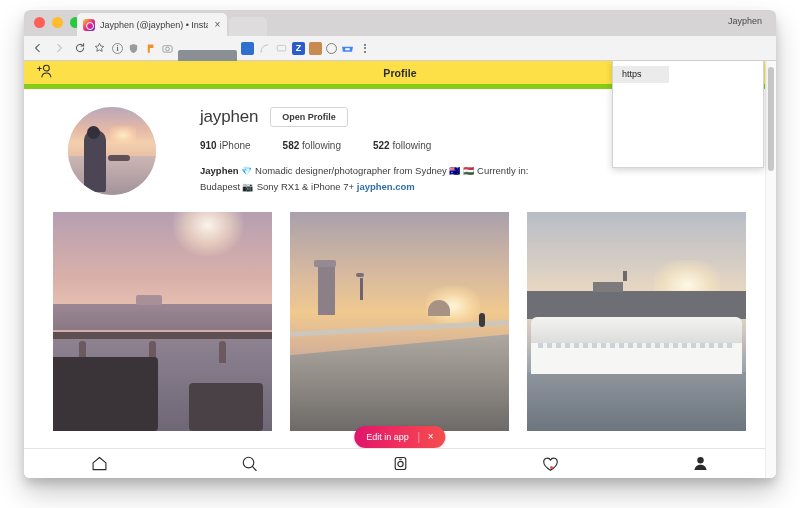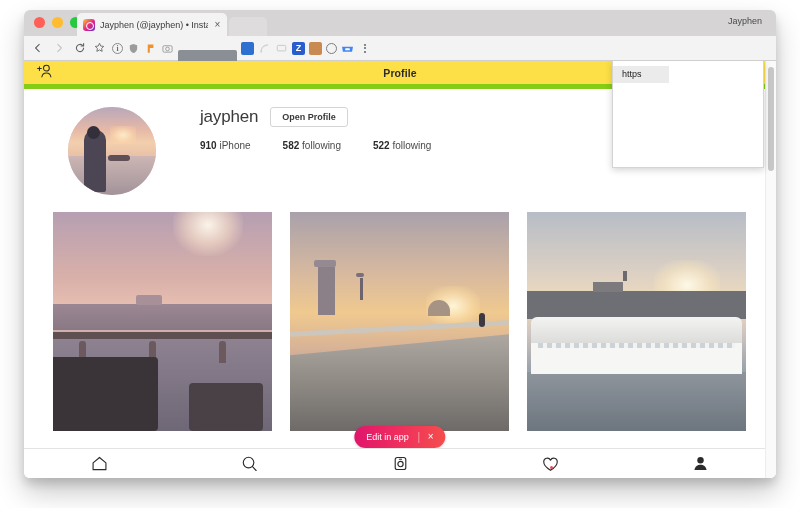--- a/index.html
+++ b/index.html
@@ -552,20 +552,31 @@
             <span class="username">jayphen</span>
             <button class="edit-btn">Open Profile</button>
           </div>
 
           <div class="stats">
             <span><b class="n">910</b> <span>iPhone</span></span>
             <span><b class="n">582</b> <span>following</span></span>
             <span><b class="n">522</b> <span>following</span></span>
           </div>
 
+          <div class="bio">
+            <span class="who">Jayphen</span>
+            <span class="emoji">💎</span>
+            <span>Nomadic designer/photographer from Sydney</span>
+            <span class="emoji">🇦🇺</span>
+            <span class="emoji">🇭🇺</span>
+            <span>Currently in: Budapest</span>
+            <span class="emoji">📷</span>
+            <span>Sony RX1 &amp; iPhone 7+</span>
+            <span class="link">jayphen.com</span>
+          </div>
         </div>
       </div>
 
       <div class="grid">
         <div class="cell p1">
           <span class="water"></span>
           <span class="city"></span>
           <span class="castle"></span>
           <span class="glow"></span>
           <span class="rail"></span>

